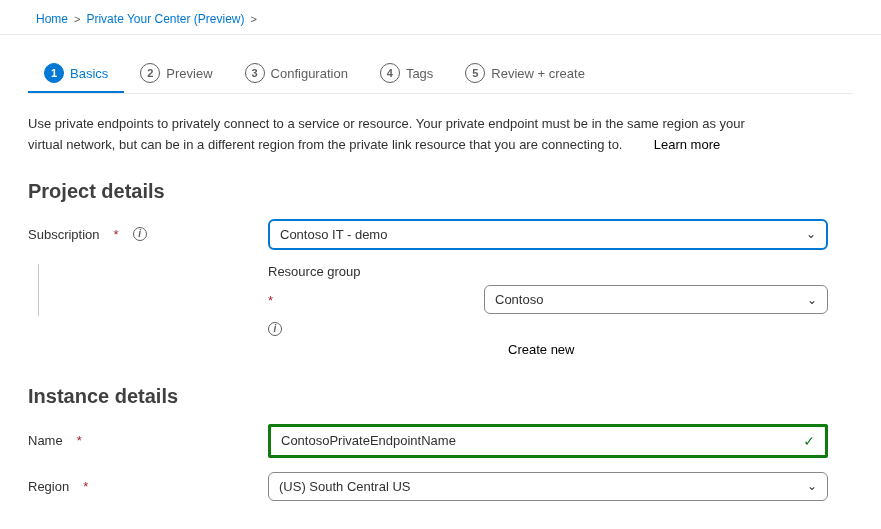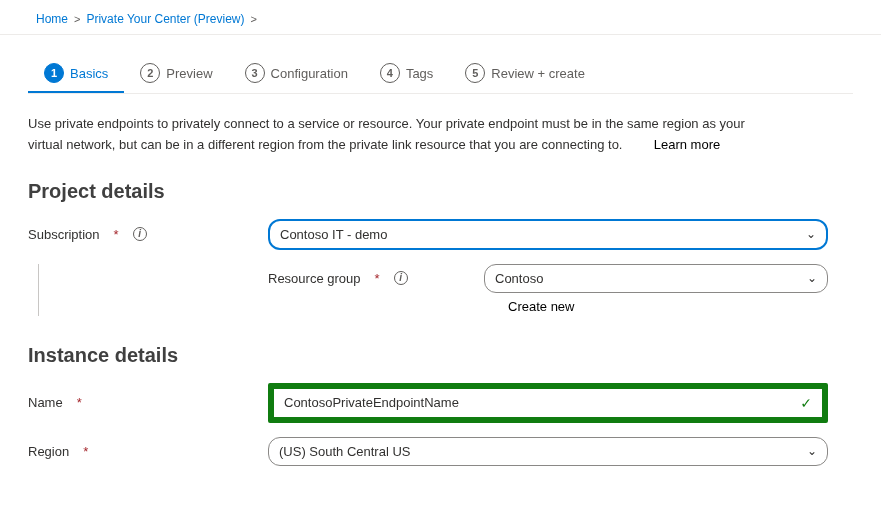--- a/index.html
+++ b/index.html
@@ -140,21 +140,21 @@
     }
 
     .form-field {
       flex: 1;
       max-width: 560px;
     }
 
     .dropdown {
       width: 100%;
       border: 1px solid #8a8886;
-      border-radius: 12px;
+      border-radius: 6px;
       padding: 6px 10px;
       font-size: 13px;
       color: #323130;
       background: #fff;
       cursor: pointer;
       display: flex;
       align-items: center;
       justify-content: space-between;
     }
 
@@ -167,21 +167,21 @@
       color: #323130;
     }
 
     .chevron-down {
       font-size: 12px;
       color: #323130;
     }
 
     .text-input {
       width: 100%;
-      border: 6px solid #c2410c;
+      border: 3px solid #c2410c;
       border-radius: 2px;
       padding: 6px 10px;
       font-size: 13px;
       color: #323130;
       background: #fff;
       display: flex;
       align-items: center;
       justify-content: space-between;
     }
 
@@ -256,21 +256,21 @@
       </div>
     </div>
 
     <div style="display:flex; align-items:flex-start; margin-bottom:4px;">
       <div style="width:240px; display:flex; flex-direction:column; align-items:flex-start; padding-top:0px;">
 
         <div style="width:1px; background:#c8c6c4; height:52px; margin-left:10px;"></div>
       </div>
       <div style="flex:1; max-width:560px;">
         <div class="form-row" style="margin-bottom:0;">
-          <div class="form-label resource-group-label" style="width:216px;">
+          <div class="form-label resource-group-label" style="width:216px;flex-direction:column;">
             <span>Resource group</span>
             <span class="required"> *</span>
             <span class="info-icon">i</span>
           </div>
           <div class="form-field">
             <div class="dropdown" style="border-color:#8a8886;">
               <span class="dropdown-value">Contoso</span>
               <span class="chevron-down">⌄</span>
             </div>
           </div>

